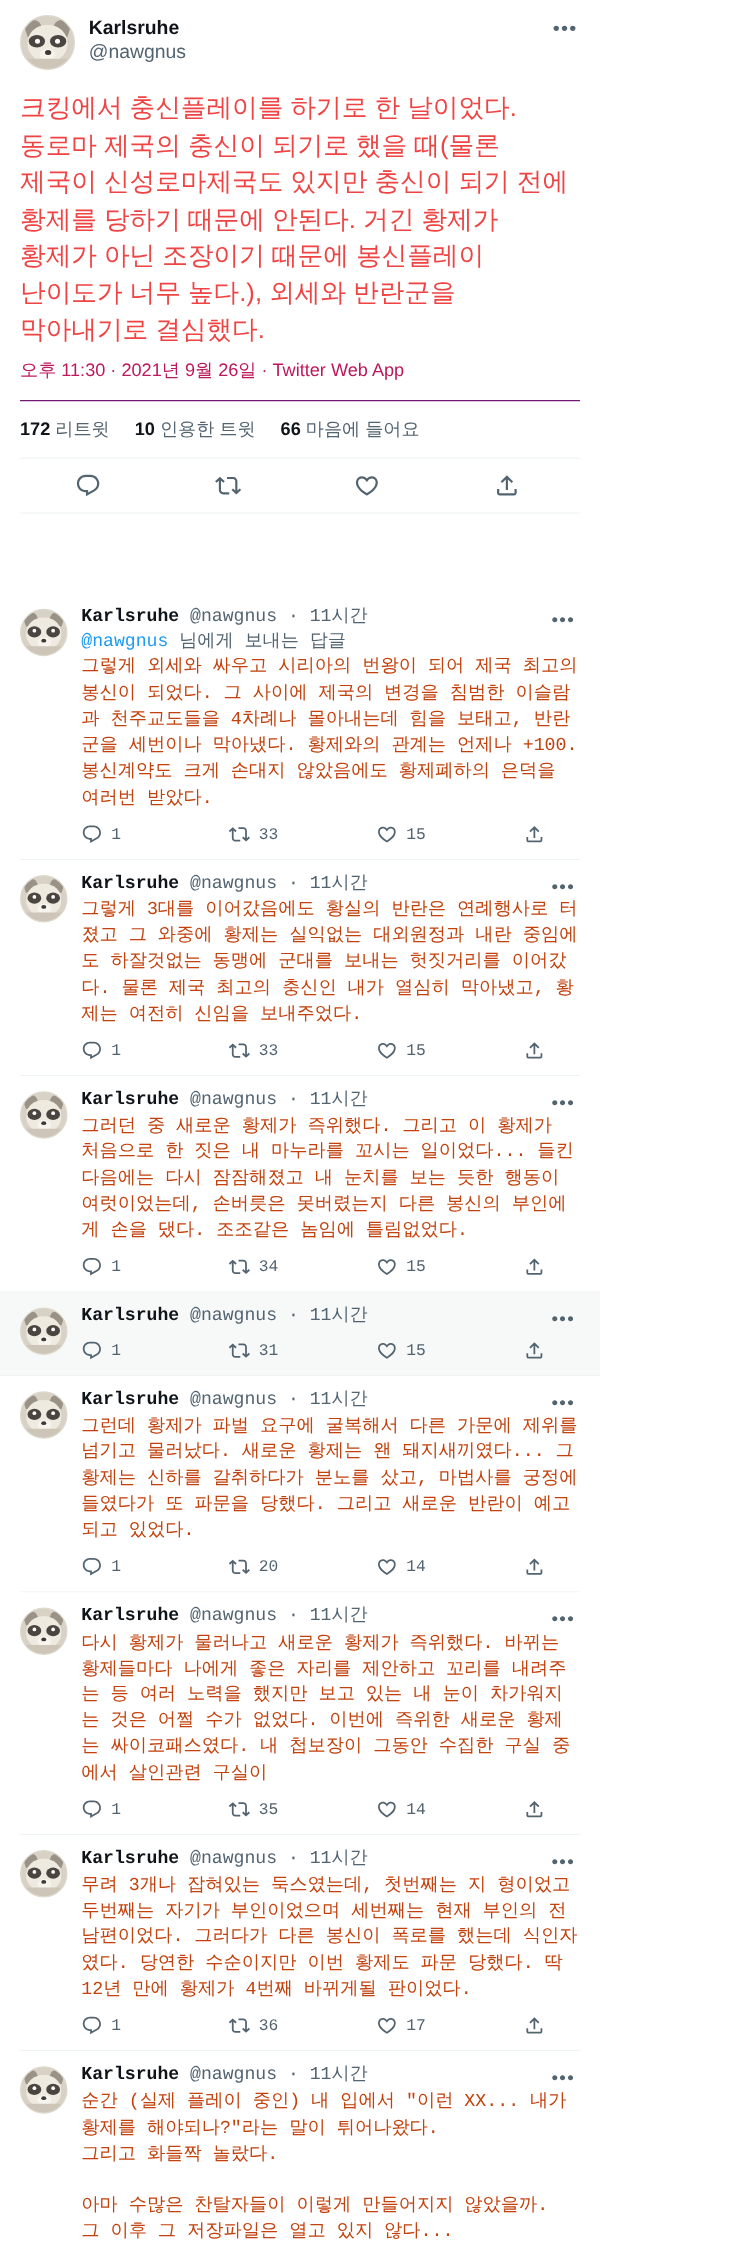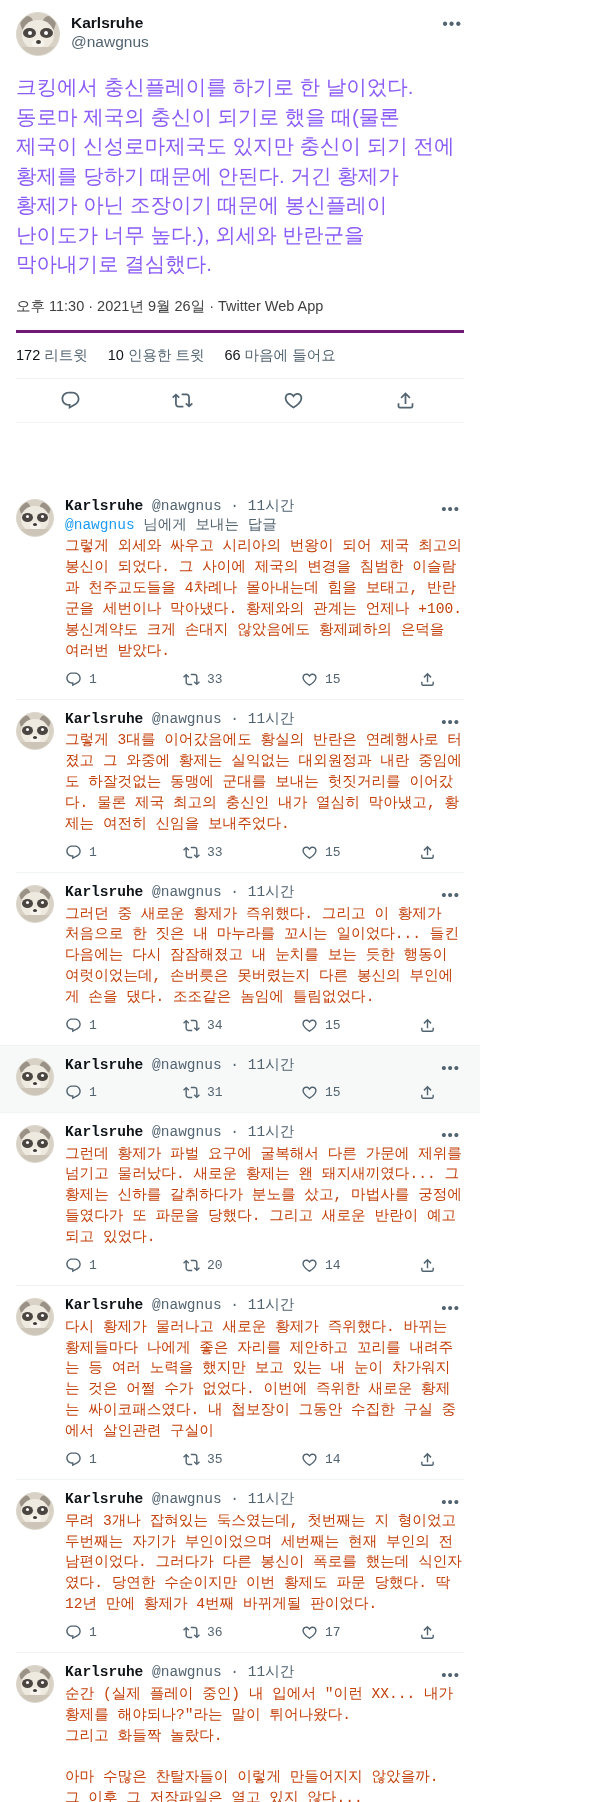--- a/index.html
+++ b/index.html
@@ -70,40 +70,40 @@
   .handle { font-size: 15.5px; color: #536471; }
   .more-dots {
     position: absolute; right: 18px; top: 16px;
     color: #536471; font-size: 16px; letter-spacing: 1px;
     line-height: 1;
   }
   .mt-body {
     font-size: 20.5px;
     line-height: 1.44;
     margin: 16px 0 0 0;
-    color: #8b5cf6;
+    color: #ef4444;
     word-break: keep-all;
     white-space: pre-wrap;
   }
   .mt-meta {
     font-size: 14.5px;
-    color: #404040;
-    margin-top: 18px;
+    color: #be185d;
+    margin-top: 8px;
     padding-bottom: 14px;
-    border-bottom: 3px solid #701a75;
+    border-bottom: 1px solid #701a75;
   }
   .mt-stats {
     display: flex;
     gap: 20px;
     font-size: 14.5px;
     color: #536471;
     padding: 13px 0 13px 0;
     border-bottom: 1px solid #eff3f4;
   }
-  .mt-stats b { color: #0f1419; font-weight: normal; }
+  .mt-stats b { color: #0f1419; font-weight: bold; }
   .mt-actions {
     display: flex;
     justify-content: space-between;
     padding: 11px 48px 11px 44px;
     border-bottom: 1px solid #eff3f4;
   }
   .icon { color: #536471; display: inline-block; }
   svg { display: block; }
 
   .gap { height: 60px; background: #fff; }

